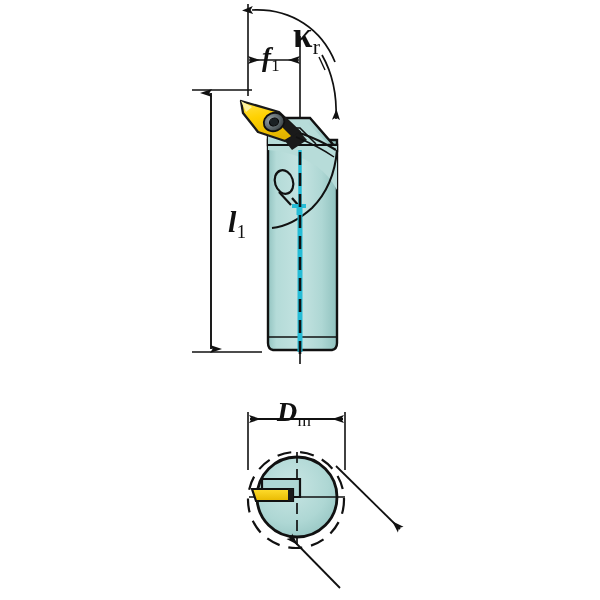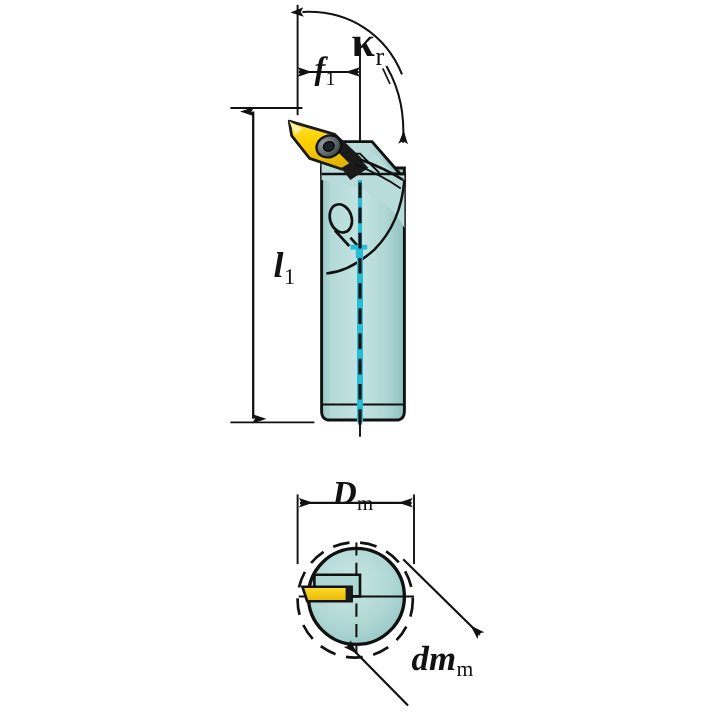--- a/index.html
+++ b/index.html
@@ -217,17 +217,14 @@
   </div>
 
   <div class="lbl" id="label-l1">
     <span class="it">l</span><sub>1</sub>
   </div>
 
   <div class="lbl" id="label-dm">
     <span class="it">D</span><sub>m</sub>
   </div>
 
-  <div class="lbl" id="label-dmm">
-    <span class="it">dm</span><sub>m</sub>
-  </div>
 
 </div>
 
 </body></html>

